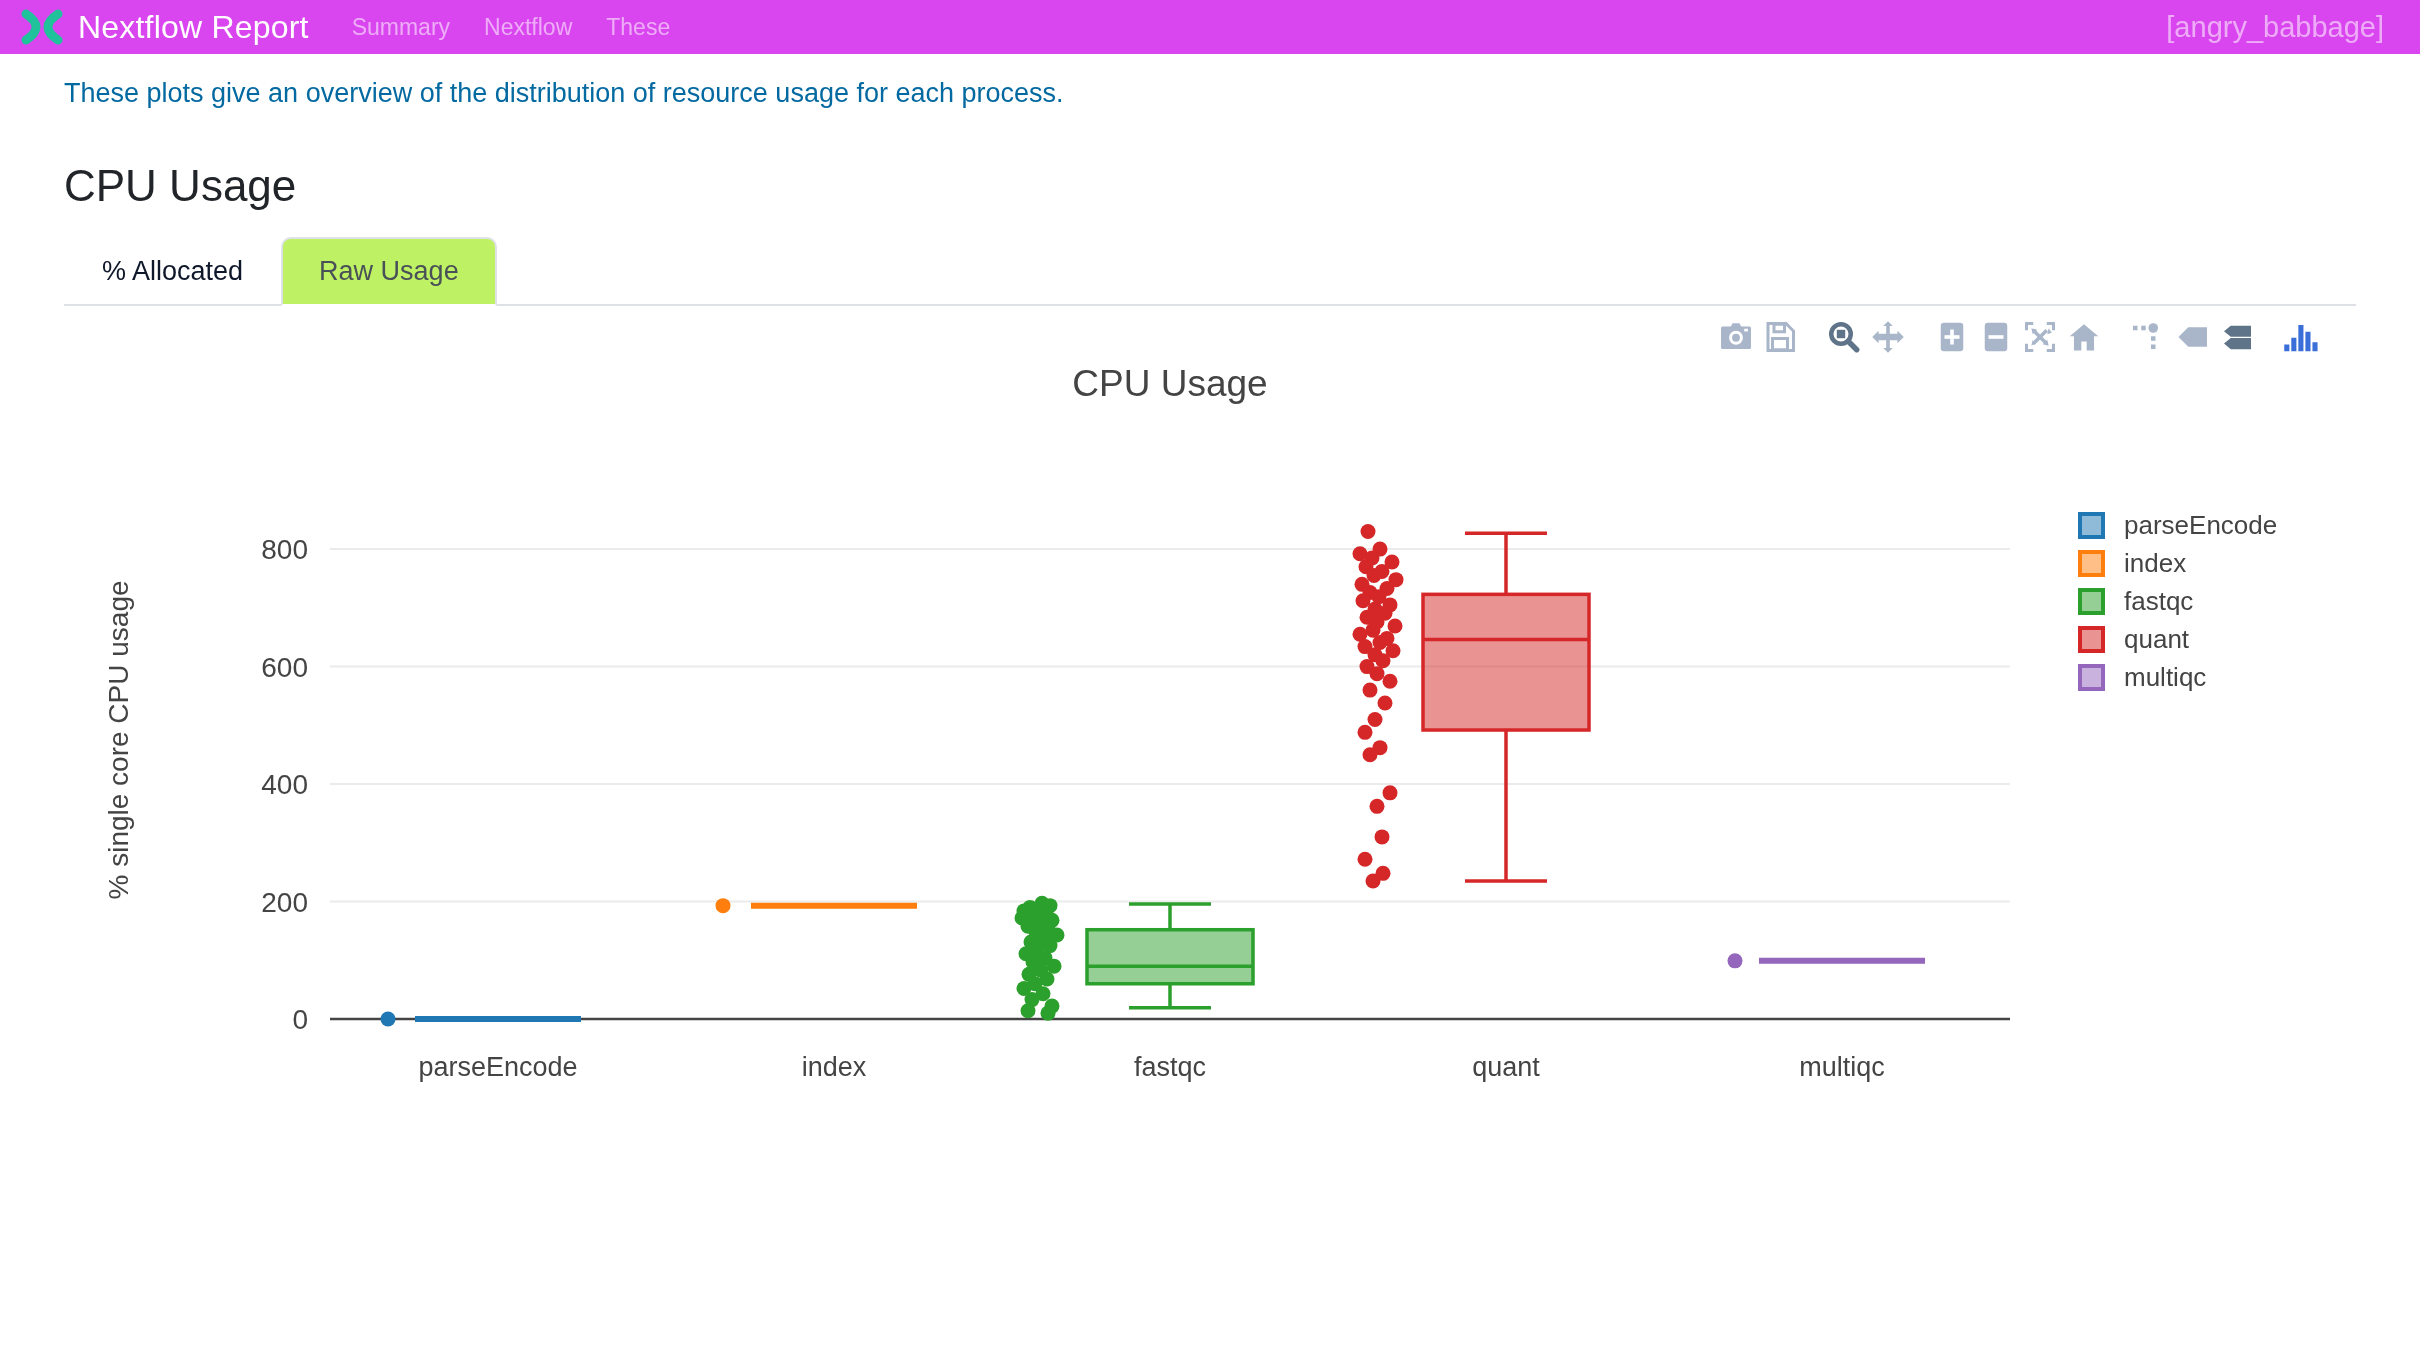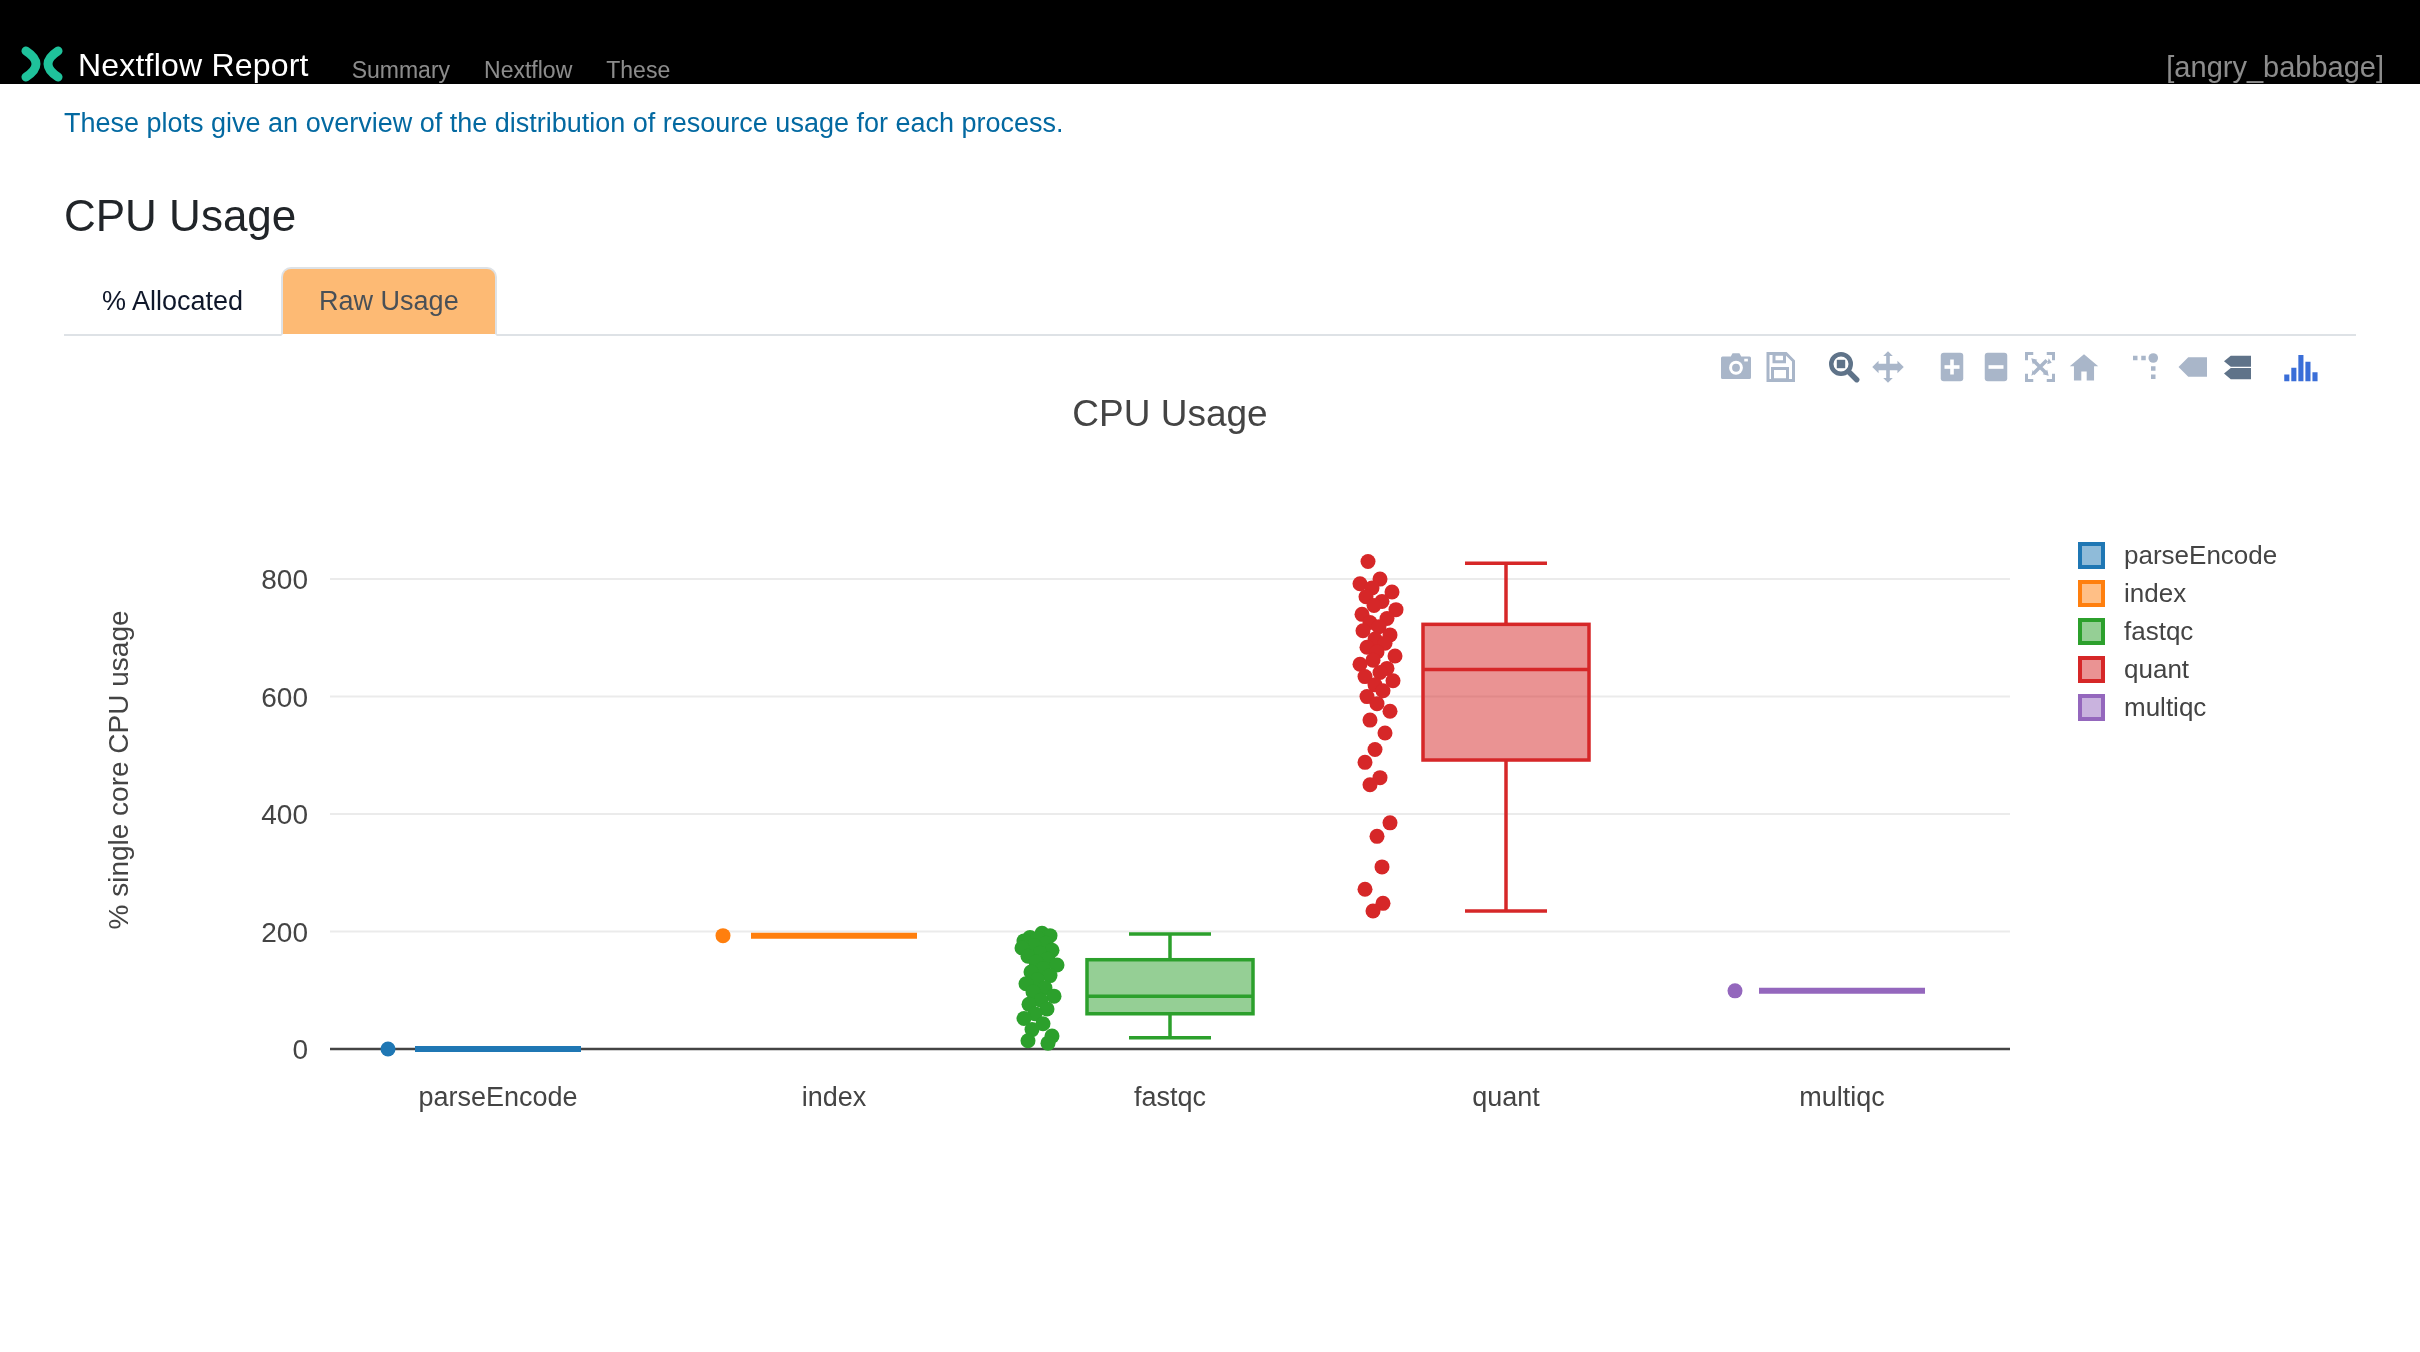--- a/index.html
+++ b/index.html
@@ -1,38 +1,38 @@
 <!DOCTYPE html>
 <html><head>
 <meta charset="utf-8">
 <style>
   * { margin:0; padding:0; box-sizing:border-box; }
   html,body { width:2420px; height:1352px; background:#fff; overflow:hidden;
               font-family:"Liberation Sans", sans-serif; color:#212529; }
 
   
-  .navbar { height:84px; background:#000000; display:flex; align-items:flex-end;
+  .navbar { height:54px; background:#d946ef; display:flex; align-items:center;
             padding:0 36px 0 20px; }
   .brand { color:#fff; font-size:32px; font-weight:500; margin-left:14px; letter-spacing:.2px; }
   .nav-links { display:flex; margin-left:26px; }
   .nav-links a { color:rgba(255,255,255,.55); font-size:23px; text-decoration:none; padding:0 17px; }
   .session { margin-left:auto; color:rgba(255,255,255,.55); font-size:29px; }
 
   
   .main { padding:0 64px; }
   h1 { font-size:58px; font-weight:500; margin-top:62px; letter-spacing:.3px; }
   .subtitle { font-size:27px; margin-top:24px; color:#0369a1; }
   h2 { font-size:44px; font-weight:500; margin-top:52px; }
 
   
   .tabs { display:flex; border-bottom:2px solid #dee2e6; margin-top:26px; }
   .tab { font-size:27px; padding:17px 36px; text-decoration:none; margin-bottom:-2px;
          border:2px solid transparent; border-radius:10px 10px 0 0; display:block; }
   .tab.inactive { color:#0f172a; }
-  .tab.active { color:#495057; background:#fdba74; border-color:#dee2e6 #dee2e6 #fff #dee2e6; }
+  .tab.active { color:#495057; background:#bef264; border-color:#dee2e6 #dee2e6 #fff #dee2e6; }
 
   
   .chart-area { position:relative; height:862px; width:2420px; }
   #chart { position:absolute; left:0; top:0; }
 
   .modebar { position:absolute; top:10px; right:98px; display:flex; align-items:center; }
   .mb-group { display:flex; margin-left:20px; }
   .mb-btn { width:44px; height:42px; display:flex; align-items:center; justify-content:center; cursor:pointer; }
   .mb-btn svg { width:36px; height:36px; }
   .ic-light { fill:#a9b6c9; } .ic-dark { fill:#5f7389; }

